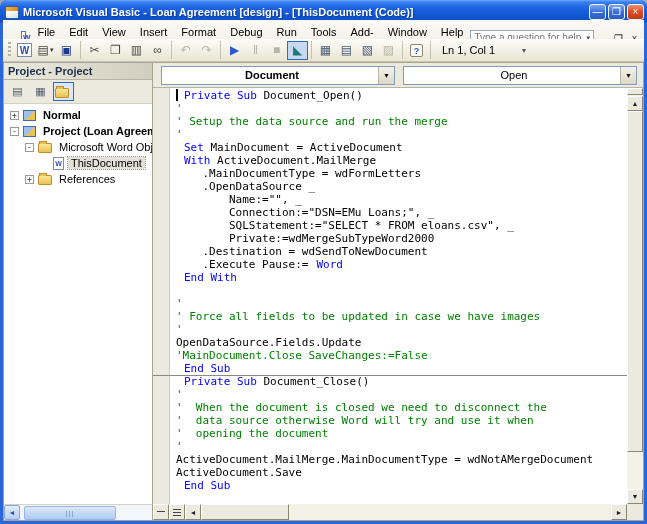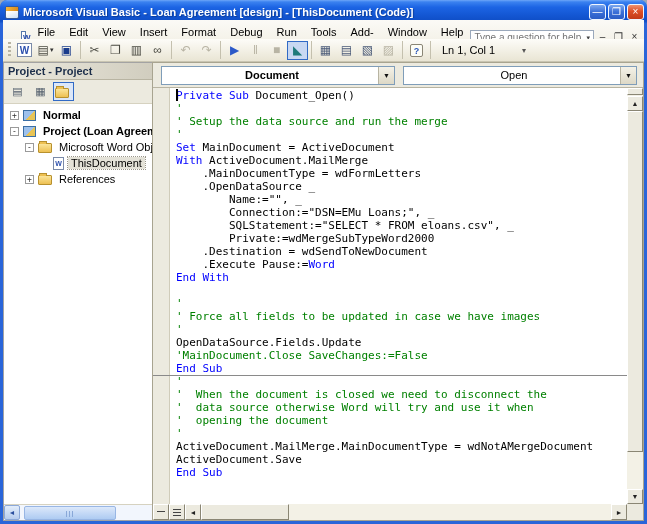--- a/index.html
+++ b/index.html
@@ -23,21 +23,21 @@
     background:linear-gradient(180deg,#7da8ee 0%,#3a6fd8 50%,#2b5cc4 100%); cursor:default; }
   .win-btn.close { background:linear-gradient(180deg,#f0926f 0%,#dd4f27 45%,#c23a18 100%); }
   
   .menubar { position:absolute; left:3px; right:3px; top:20px; height:36px;
     background:linear-gradient(180deg,#fbfaf6,#efecdf); border-bottom:1px solid #d8d4c2;
     display:flex; align-items:center; font-size:11px; color:#000; padding-left:14px; }
   .mdi-doc-icon { width:12px; height:13px; background:#fff; border:1px solid #5577aa; margin:0 4px;
     position:relative; }
   .mdi-doc-icon::before { content:"W"; position:absolute; left:1px; top:1px; font-size:8px; font-weight:bold; color:#2b4fad; }
   .menu-item { padding:2px 7px; cursor:default; }
-  .menu-right { margin-left:auto; display:flex; align-items:flex-start; gap:1px; padding-right:2px; }
+  .menu-right { margin-left:auto; display:flex; align-items:flex-end; gap:1px; padding-right:2px; }
   .help-combo { display:flex; align-items:center; border:1px solid #9aa8bb; background:#fff; height:16px; }
   .help-combo input { border:none; outline:none; width:112px; height:14px; font-size:10px; color:#808080;
     font-family:"Liberation Sans", sans-serif; padding-left:3px; background:#fff; }
   .help-combo .dd-arrow { font-size:7px; color:#444; padding:0 3px; }
   .mdi-btn { width:15px; height:14px; font-size:10px; line-height:13px; text-align:center; color:#333; cursor:default; }
   
   .toolbar { position:absolute; left:3px; right:3px; top:39px; height:23px;
     background:linear-gradient(180deg,#fdfcf8,#e9e5d4); border-bottom:1px solid #c9c5b2;
     display:flex; align-items:center; padding-left:2px; }
   .grip { width:3px; height:16px; margin:0 3px;
@@ -109,21 +109,21 @@
   .combo .val.bold { font-weight:bold; }
   .combo .btn { width:16px; height:17px; background:linear-gradient(180deg,#f4f2e8,#ddd8c6);
     border-left:1px solid #b8b4a2; font-size:7px; color:#111; display:flex; align-items:center; justify-content:center; }
   .code-container { position:relative; flex:1; background:#fff; border-top:1px solid #b8b4a2; overflow:hidden; }
   .code-margin { position:absolute; left:0; top:0; bottom:16px; width:17px; background:#eceadf;
     border-right:1px solid #d0ccba; }
   .code-text { position:absolute; left:17px; right:16px; top:0; bottom:16px; background:#fff;
     overflow:hidden; padding:1px 0 0 6px; cursor:text; }
   .code-line { font-family:"DejaVu Sans Mono","Liberation Mono",monospace; font-size:11px;
     line-height:13px; height:13px; white-space:pre; color:#000; }
-  .tok-k { color:var(--kw,#0000ff); }
+  .tok-k { color:var(--kw,#0000ff);padding-left:8px; }
   .tok-c { color:var(--cm,#008000); }
   .tok-n { color:#000; }
   .caret { position:absolute; left:6px; top:1px; width:1.5px; height:12px; background:#000; }
   .proc-sep { position:absolute; left:0; right:16px; height:1px; background:#8a8a8a; z-index:3; }
   
   .vscroll { position:absolute; right:0; top:0; bottom:16px; width:16px; background:#f3f1e6; }
   .split-box { position:absolute; top:0; left:0; right:0; height:7px; background:#eceadf;
     border:1px solid; border-color:#fff #8a8674 #8a8674 #fff; }
   .sb-btn { position:absolute; left:0; right:0; height:15px; background:#eceadf;
     border:1px solid; border-color:#fff #8a8674 #8a8674 #fff; font-size:7px; color:#222;
@@ -340,20 +340,21 @@
           <div class="code-line"><span class="tok-n">    .Destination = wdSendToNewDocument</span></div>
           <div class="code-line"><span class="tok-n">    .Execute Pause:=</span><span class="tok-k">Word</span></div>
           <div class="code-line"><span class="tok-k">End With</span></div>
           <div class="code-line"> </div>
           <div class="code-line"><span class="tok-c">'</span></div>
           <div class="code-line"><span class="tok-c">' Force all fields to be updated in case we have images</span></div>
           <div class="code-line"><span class="tok-c">'</span></div>
           <div class="code-line"><span class="tok-n">OpenDataSource.Fields.Update</span></div>
           <div class="code-line"><span class="tok-c">'MainDocument.Close SaveChanges:=False</span></div>
           <div class="code-line"><span class="tok-k">End Sub</span></div>
+          <div class="code-line"><span class="tok-k">Private Sub</span><span class="tok-n"> Document_Close()</span></div>
           <div class="code-line"><span class="tok-c">'</span></div>
           <div class="code-line"><span class="tok-c">'  When the document is closed we need to disconnect the</span></div>
           <div class="code-line"><span class="tok-c">'  data source otherwise Word will try and use it when</span></div>
           <div class="code-line"><span class="tok-c">'  opening the document</span></div>
           <div class="code-line"><span class="tok-c">'</span></div>
           <div class="code-line"><span class="tok-n">ActiveDocument.MailMerge.MainDocumentType = wdNotAMergeDocument</span></div>
           <div class="code-line"><span class="tok-n">ActiveDocument.Save</span></div>
           <div class="code-line"><span class="tok-k">End Sub</span></div>
         </div>
       <div class="vscroll">

